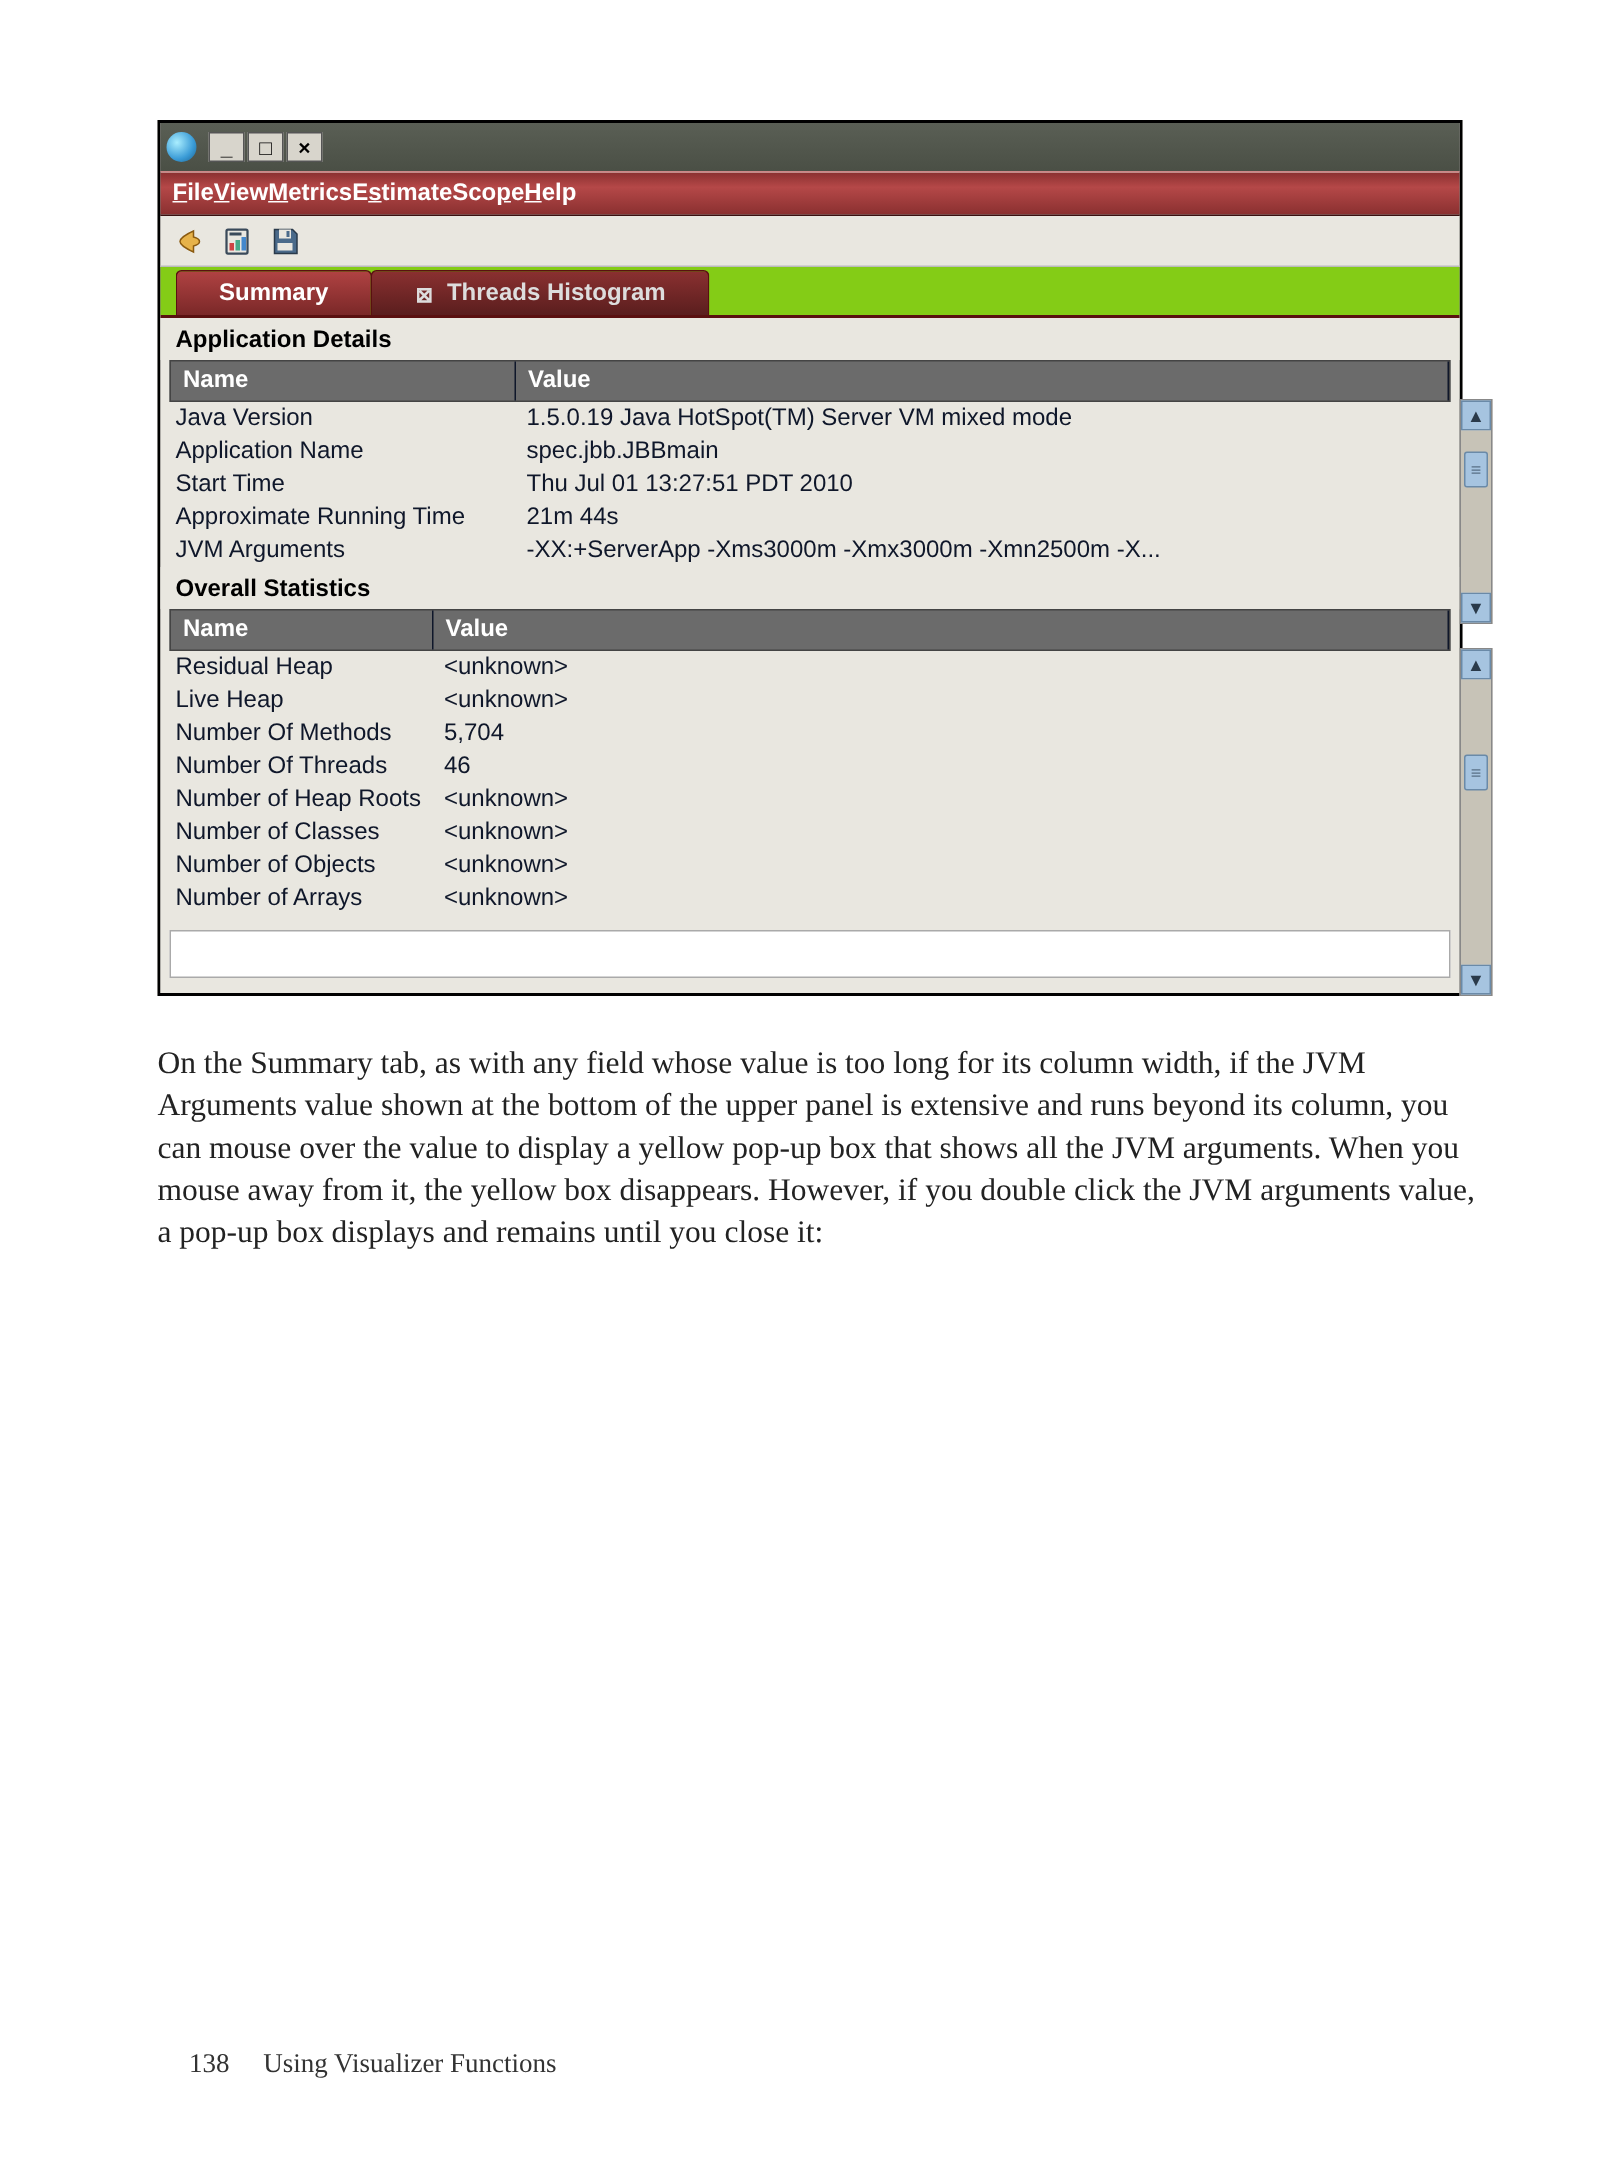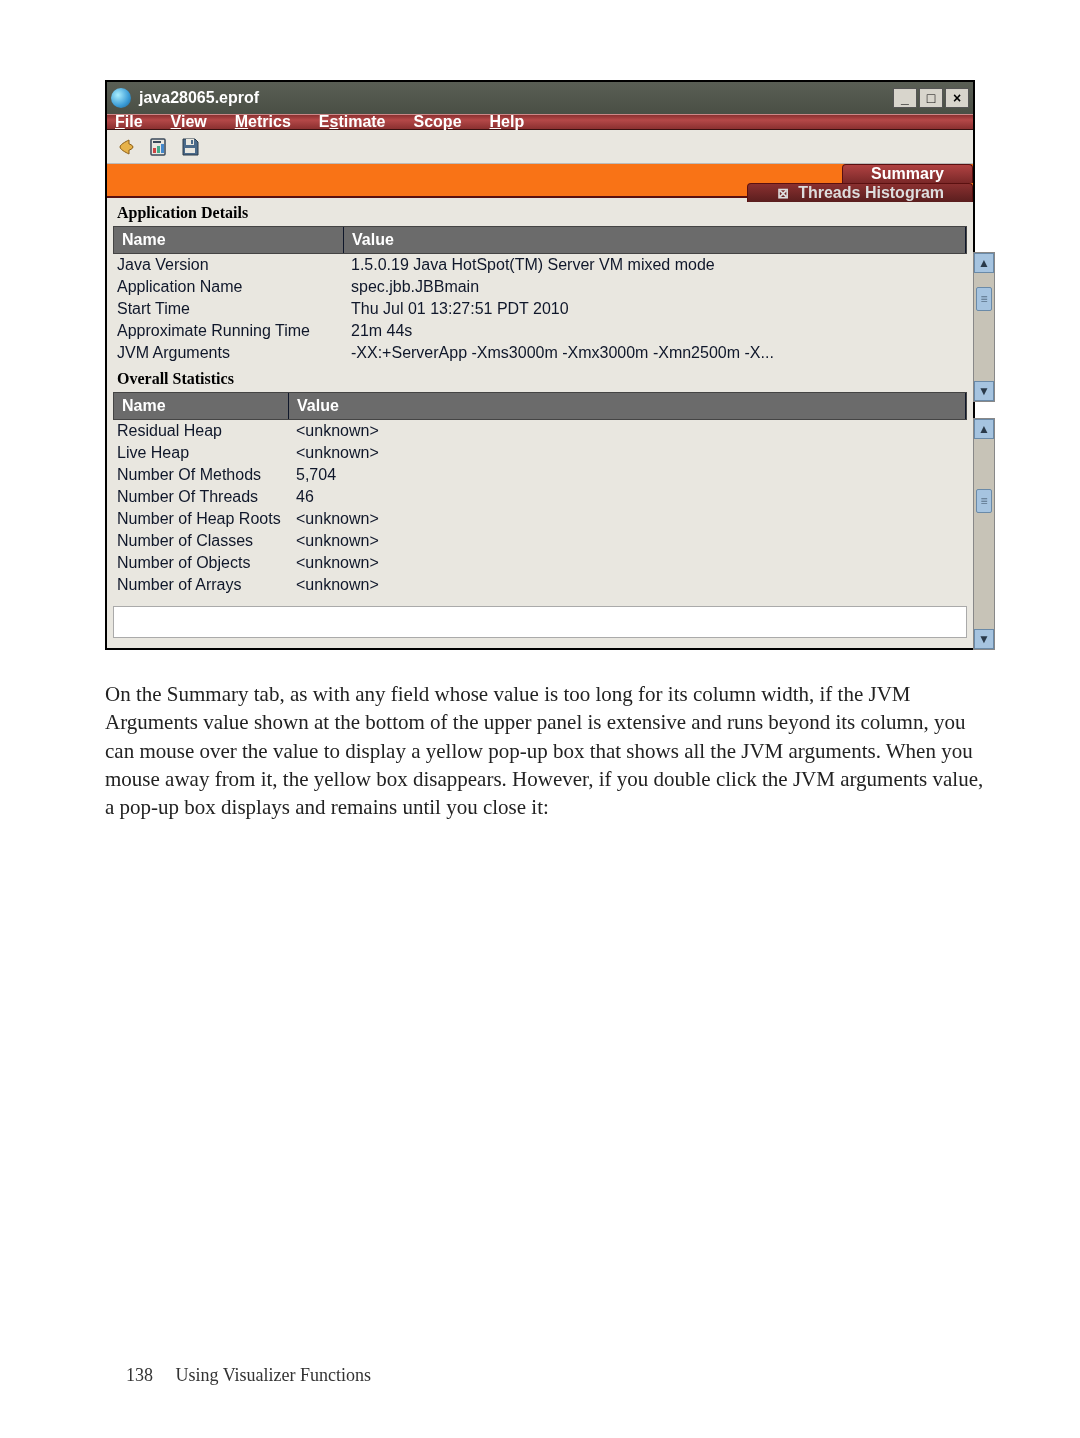--- a/index.html
+++ b/index.html
@@ -59,26 +59,25 @@
     line-height: 1;
     color: #000;
     font-family: Arial, sans-serif;
     font-weight: bold;
   }
 
   
   .menubar {
     display: flex;
     align-items: center;
-    height: 16px;
+    height: 30px;
     background: linear-gradient(#8a3030, #b54848 35%, #8a3030);
     border-top: 1px solid #c88;
     border-bottom: 1px solid #3a1010;
     padding: 0 8px;
-    gap: 28px;
     color: #fff;
     font-weight: bold;
   }
   .menu-item { white-space: nowrap; }
   .menu-item .mn { text-decoration: underline; }
 
   
   .toolbar {
     display: flex;
     align-items: center;
@@ -95,23 +94,22 @@
     align-items: center;
     justify-content: center;
   }
   .tool-btn svg { display: block; }
 
   
   .tabbar {
     display: flex;
     align-items: flex-end;
     height: 32px;
-    background: #f97316;
-    padding-left: 20px;
-    flex-direction: column;
+    background: #84cc16;
+    padding-left: 10px;
   }
   .tab {
     height: 30px;
     padding: 0 28px;
     display: flex;
     align-items: center;
     gap: 8px;
     font-weight: bold;
     color: #fff;
     border: 1px solid #5a1010;
@@ -134,21 +132,20 @@
   .content {
     border-top: 2px solid #5a1010;
     background: #e9e7e0;
     padding-bottom: 6px;
   }
   .section-title {
     font-weight: bold;
     color: #000;
     background: #e9e7e0;
     padding: 6px 10px 4px 10px;
-    font-family: Liberation Serif, serif;
   }
   .panel {
     position: relative;
     margin: 0 6px;
   }
   .col-header {
     display: flex;
     background: #6b6b6b;
     color: #fff;
     font-weight: bold;
@@ -261,21 +258,20 @@
 </style>
 </head>
 <body>
 
 <div class="page">
 
   <div class="window">
 
     <div class="titlebar">
       <span class="app-icon"></span>
-      <span class="title-text">java28065.eprof</span>
       <div class="win-controls">
         <span class="win-btn">_</span>
         <span class="win-btn">□</span>
         <span class="win-btn">×</span>
       </div>
     </div>
 
     <div class="menubar">
       <span class="menu-item">
         <span class="mn">F</span><span>ile</span>

